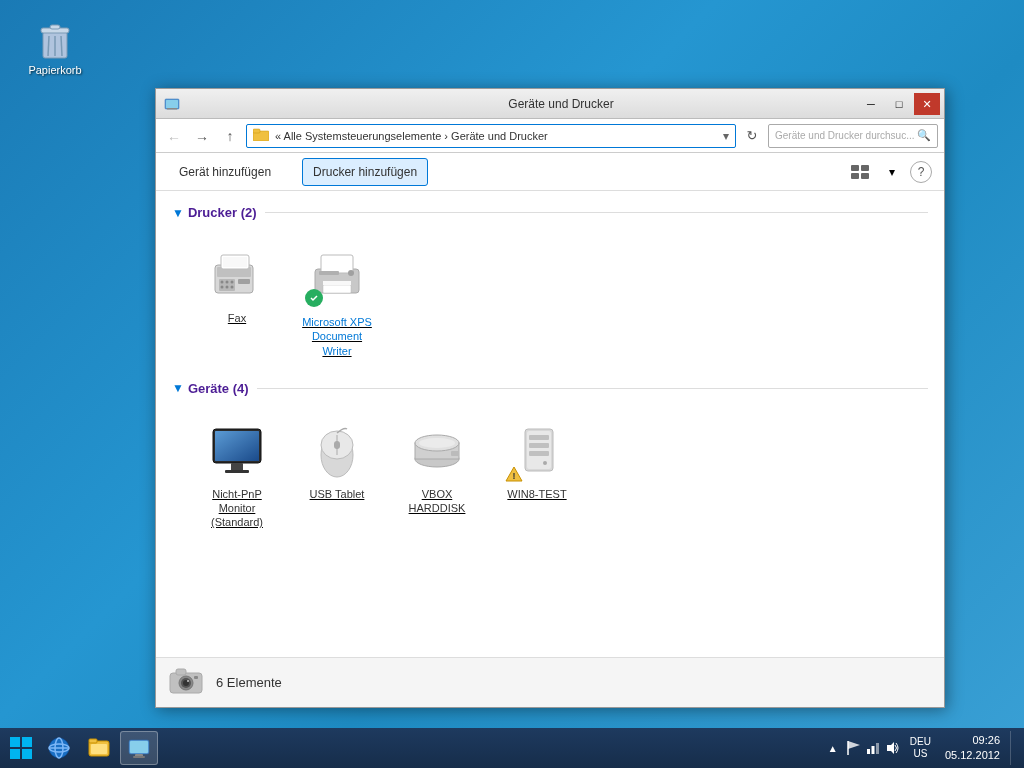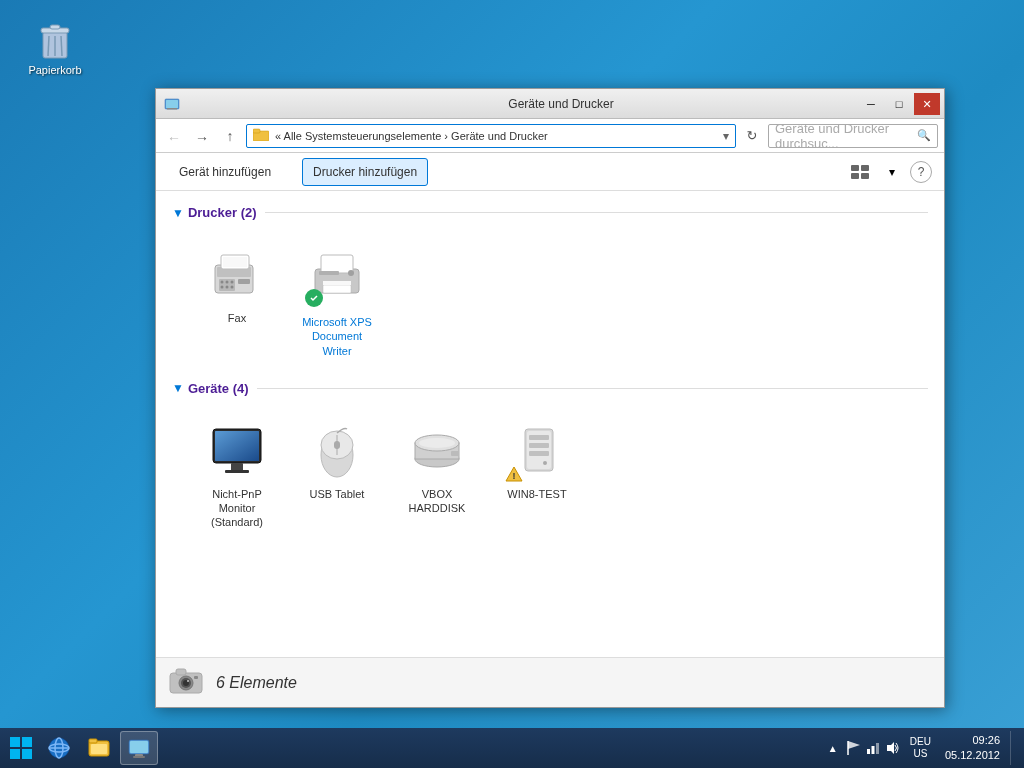--- a/index.html
+++ b/index.html
@@ -272,20 +272,21 @@
     }
     .device-item {
       width: 90px;
       display: flex;
       flex-direction: column;
       align-items: center;
       cursor: pointer;
       padding: 6px;
       border: 1px solid transparent;
       border-radius: 4px;
+      text-decoration: underline;
     }
     .device-icon {
       width: 64px;
       height: 64px;
       display: flex;
       align-items: center;
       justify-content: center;
       position: relative;
     }
     .device-label {
@@ -306,23 +307,22 @@
       align-items: center;
       padding: 0 12px;
       gap: 12px;
       flex-shrink: 0;
     }
     .status-icon {
       width: 36px;
       height: 36px;
     }
     .status-text {
-      font-size: 16px;
+      font-size: 13px;
       color: #333;
-      font-style: italic;
     }
 
     
     .taskbar {
       position: absolute;
       bottom: 0;
       left: 0;
       right: 0;
       height: 40px;
       background: linear-gradient(to bottom, #1e3a5f 0%, #162d4a 100%);
@@ -472,21 +472,21 @@
           <svg width="16" height="14" viewBox="0 0 16 14">
             <rect x="0" y="4" width="16" height="10" rx="1" fill="#f0c040" stroke="#c8960a" stroke-width="0.5"></rect>
             <rect x="0" y="2" width="7" height="4" rx="1" fill="#f0c040" stroke="#c8960a" stroke-width="0.5"></rect>
           </svg>
         </span>
         <span style="font-size:11px;color:#333;">« Alle Systemsteuerungselemente › Geräte und Drucker</span>
         <span style="margin-left:auto;color:#666;">▾</span>
       </div>
       <button class="refresh-btn">↻</button>
       <div class="search-box">
-        <span style="font-size:13px;color:#aaa;">Geräte und Drucker durchsuc...</span>
+        <span style="font-size:10px;color:#aaa;">Geräte und Drucker durchsuc...</span>
         <span style="color:#aaa;">🔍</span>
       </div>
     </div>
 
     <div class="toolbar">
       <button class="toolbar-btn">Gerät hinzufügen</button>
       <button class="toolbar-btn active">Drucker hinzufügen</button>
       <div class="toolbar-right">
         <div class="view-btn">
           <svg width="18" height="14" viewBox="0 0 18 14">

